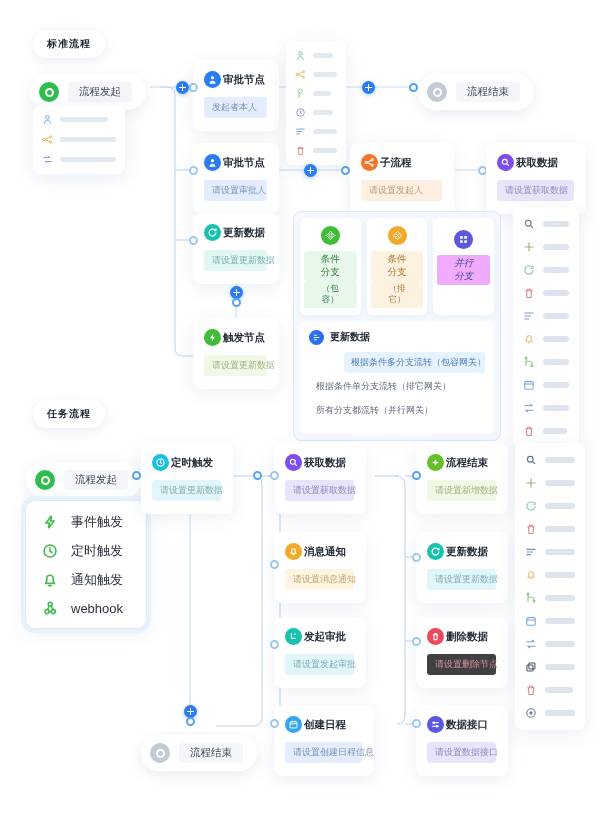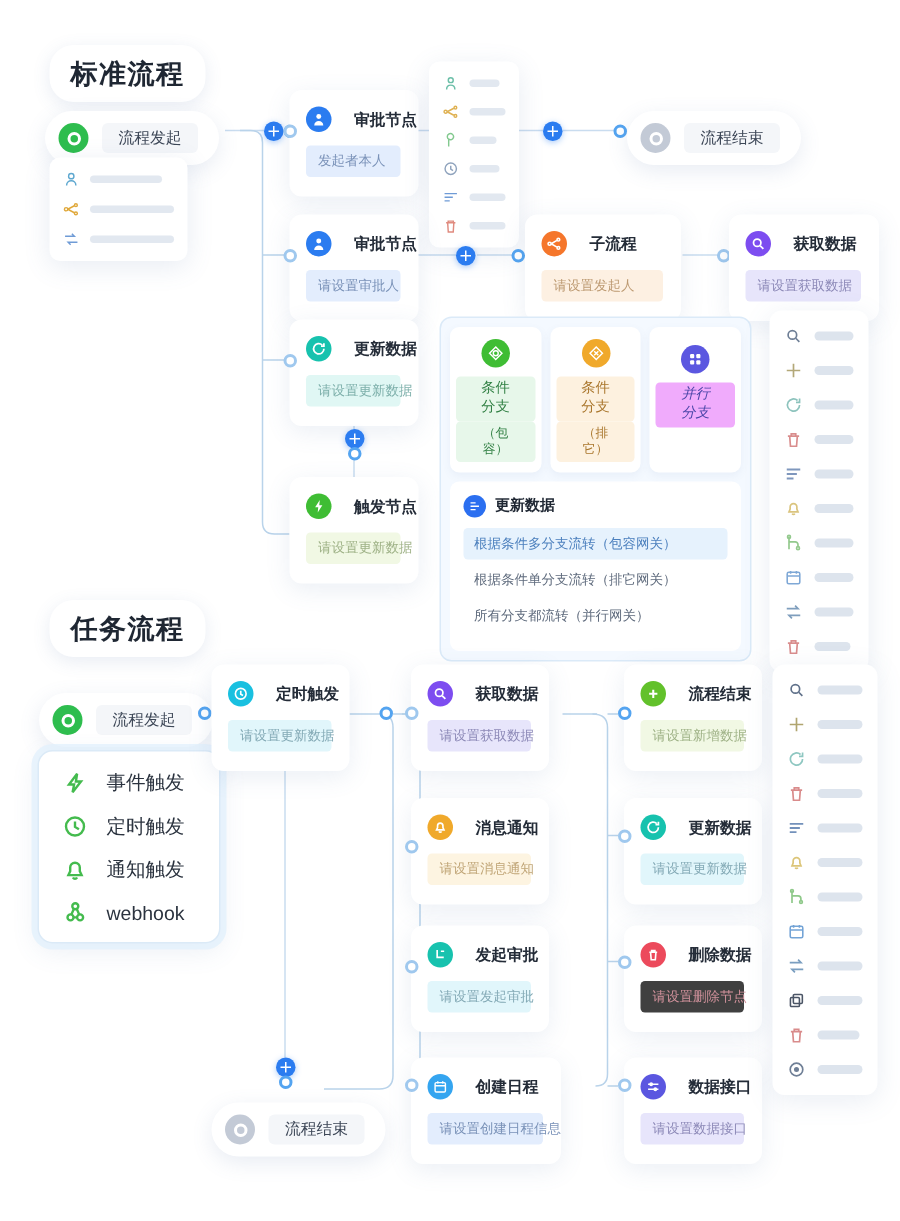--- a/index.html
+++ b/index.html
@@ -12,21 +12,21 @@
     color:#333;
   }
   .canvas { position:absolute; inset:0; }
 
   
   .section-pill{
     position:absolute;
     background:#fff;
     border-radius:16px;
     box-shadow:0 3px 12px rgba(80,110,160,.13);
-    font-size:18px;
+    font-size:10px;
     font-weight:bold;
     color:#1f2733;
     padding:7px 14px;
     letter-spacing:1px;
     white-space:nowrap;
   }
 
   
   .pill-node{
     position:absolute;
@@ -53,21 +53,21 @@
   }
 
   
   .card{
     position:absolute;
     background:#fff;
     border-radius:8px;
     box-shadow:0 4px 16px rgba(90,120,170,.12);
     padding:11px 12px 13px 11px;
   }
-  .card .head{ display:flex; align-items:center; gap:15px; }
+  .card .head{ display:flex; align-items:center; gap:2px; }
   .card .ico{
     width:17px;height:17px;border-radius:50%;
     flex:0 0 auto; position:relative;
     display:flex;align-items:center;justify-content:center;
     color:#fff;
   }
   .card .ico svg{ width:11px;height:11px;display:block;}
   .card .ttl{ font-size:10.5px; font-weight:bold; color:#242c38; white-space:nowrap;}
   .card .sub{
     margin-top:9px;
@@ -174,21 +174,21 @@
   .rules{
     background:#fff;border-radius:6px;
     margin-top:6px; padding:9px 9px 10px;
   }
   .rules .rhead{ display:flex;align-items:center;gap:6px; margin-bottom:7px;}
   .rules .rico{width:15px;height:15px;border-radius:50%;background:#2b6ff0;
     display:flex;align-items:center;justify-content:center;}
   .rules .rico svg{width:9px;height:9px;display:block;}
   .rules .rttl{ font-size:10px;font-weight:bold;color:#1f2733; }
   .rules .ritem{ font-size:9px;color:#5f6b7d; padding:4px 7px; border-radius:3px; margin-bottom:3px; white-space:nowrap;}
-  .rules .ritem.hl{ background:#e6f2fd; color:#4b7fbd; }
+  .rules .ritem.hl{ background:#e6f2fd; color:#4b7fbd;margin-left:35px; }
 
   
   svg.wires{ position:absolute; inset:0; width:600px;height:814px; pointer-events:none; }
   .wire{ fill:none; stroke:#c9dcef; stroke-width:1; }
   .wire2{ fill:none; stroke:#b9d3ea; stroke-width:1; }
 
   .dot-plus{
     position:absolute;width:13px;height:13px;border-radius:50%;
     background:#2b7cf0; display:flex;align-items:center;justify-content:center;
     box-shadow:0 1px 4px rgba(43,124,240,.4);

